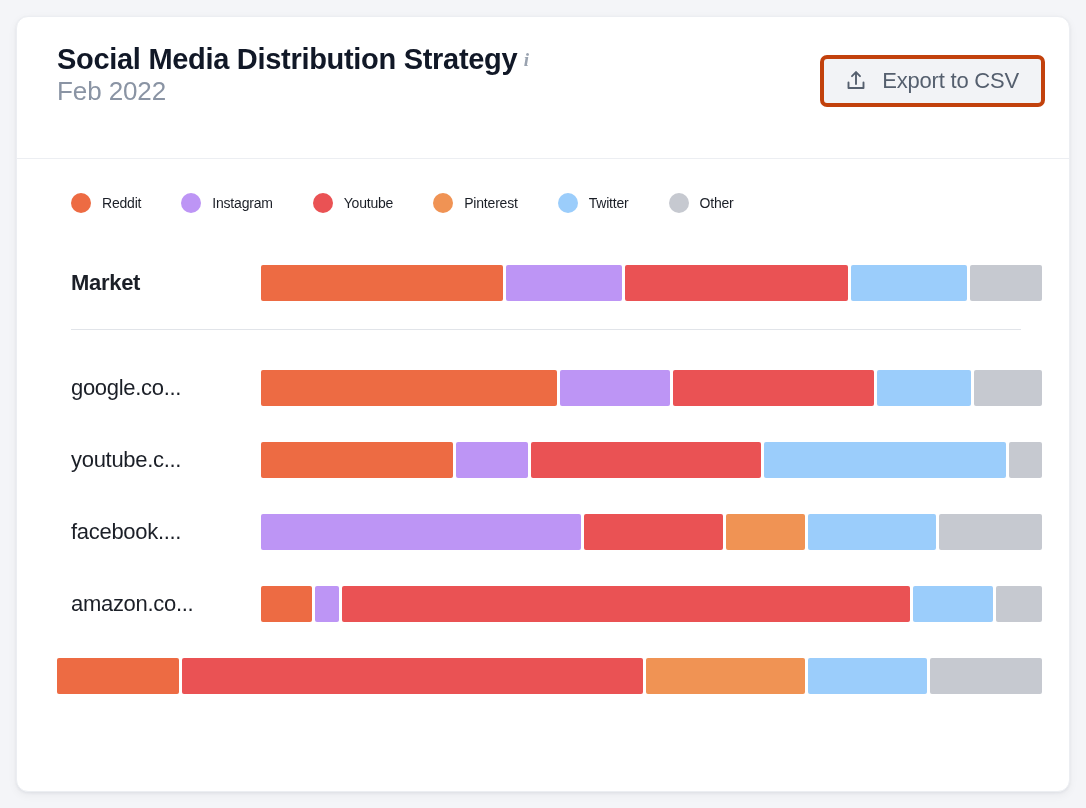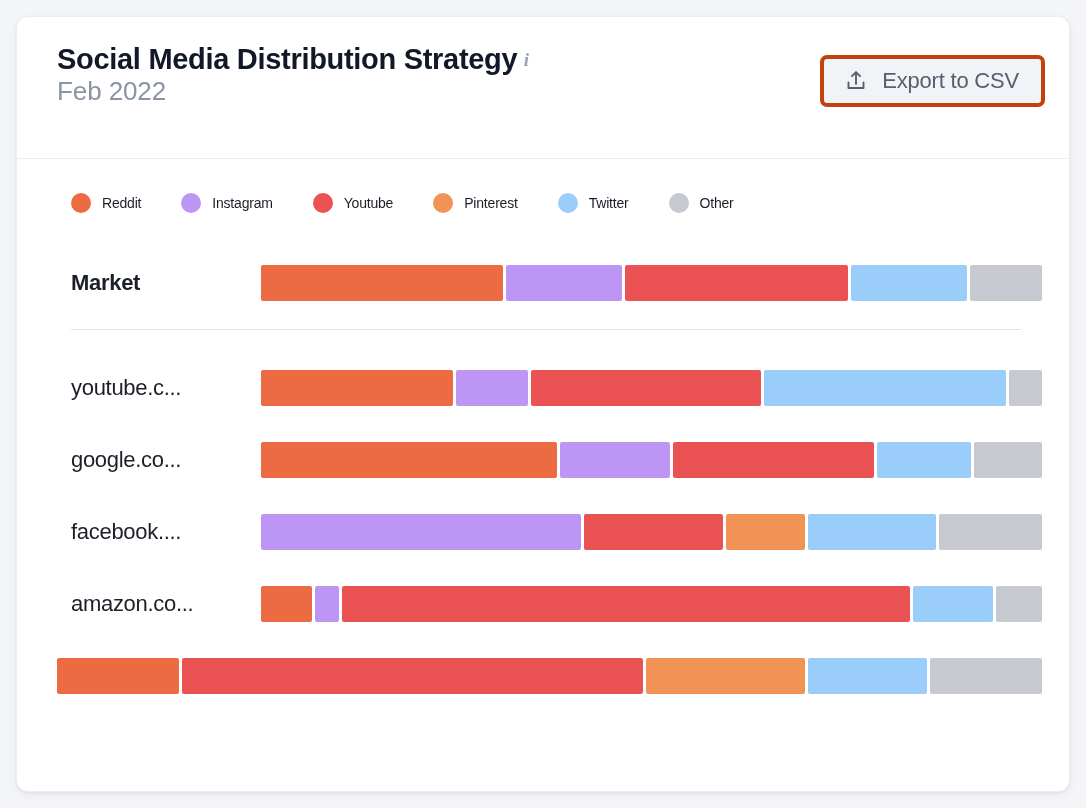--- a/index.html
+++ b/index.html
@@ -203,40 +203,40 @@
           <div class="row-bar">
             <div class="seg" style="left: 0%; width: calc(31.2% - 3px); background: rgb(237, 107, 67);"></div>
             <div class="seg" style="left: 31.2%; width: calc(15.2% - 3px); background: rgb(189, 149, 245);"></div>
             <div class="seg" style="left: 46.4%; width: calc(28.8% - 3px); background: rgb(234, 82, 84);"></div>
             <div class="seg" style="left: 75.2%; width: calc(15.2% - 3px); background: rgb(155, 205, 251);"></div>
             <div class="seg" style="left: 90.4%; width: calc(9.6% - 3px); background: rgb(198, 201, 208);"></div>
           </div>
         </div>
         <div class="divider"></div>
         <div class="row">
+          <div class="row-label">google.co...</div>
+          <div class="row-bar">
+            <div class="seg" style="left: 0%; width: calc(38.2% - 3px); background: rgb(237, 107, 67);"></div>
+            <div class="seg" style="left: 38.2%; width: calc(14.4% - 3px); background: rgb(189, 149, 245);"></div>
+            <div class="seg" style="left: 52.6%; width: calc(26% - 3px); background: rgb(234, 82, 84);"></div>
+            <div class="seg" style="left: 78.6%; width: calc(12.4% - 3px); background: rgb(155, 205, 251);"></div>
+            <div class="seg" style="left: 91%; width: calc(9% - 3px); background: rgb(198, 201, 208);"></div>
+          </div>
+        </div>
+        <div class="row">
           <div class="row-label">youtube.c...</div>
           <div class="row-bar">
             <div class="seg" style="left: 0%; width: calc(24.9% - 3px); background: rgb(237, 107, 67);"></div>
             <div class="seg" style="left: 24.9%; width: calc(9.6% - 3px); background: rgb(189, 149, 245);"></div>
             <div class="seg" style="left: 34.5%; width: calc(29.7% - 3px); background: rgb(234, 82, 84);"></div>
             <div class="seg" style="left: 64.2%; width: calc(31.2% - 3px); background: rgb(155, 205, 251);"></div>
             <div class="seg" style="left: 95.4%; width: calc(4.6% - 3px); background: rgb(198, 201, 208);"></div>
           </div>
         </div>
         <div class="row">
-          <div class="row-label">google.co...</div>
-          <div class="row-bar">
-            <div class="seg" style="left: 0%; width: calc(38.2% - 3px); background: rgb(237, 107, 67);"></div>
-            <div class="seg" style="left: 38.2%; width: calc(14.4% - 3px); background: rgb(189, 149, 245);"></div>
-            <div class="seg" style="left: 52.6%; width: calc(26% - 3px); background: rgb(234, 82, 84);"></div>
-            <div class="seg" style="left: 78.6%; width: calc(12.4% - 3px); background: rgb(155, 205, 251);"></div>
-            <div class="seg" style="left: 91%; width: calc(9% - 3px); background: rgb(198, 201, 208);"></div>
-          </div>
-        </div>
-        <div class="row">
           <div class="row-label">facebook....</div>
           <div class="row-bar">
             <div class="seg" style="left: 0%; width: calc(41.2% - 3px); background: rgb(189, 149, 245);"></div>
             <div class="seg" style="left: 41.2%; width: calc(18.1% - 3px); background: rgb(234, 82, 84);"></div>
             <div class="seg" style="left: 59.3%; width: calc(10.5% - 3px); background: rgb(240, 147, 84);"></div>
             <div class="seg" style="left: 69.8%; width: calc(16.7% - 3px); background: rgb(155, 205, 251);"></div>
             <div class="seg" style="left: 86.5%; width: calc(13.5% - 3px); background: rgb(198, 201, 208);"></div>
           </div>
         </div>
         <div class="row">

